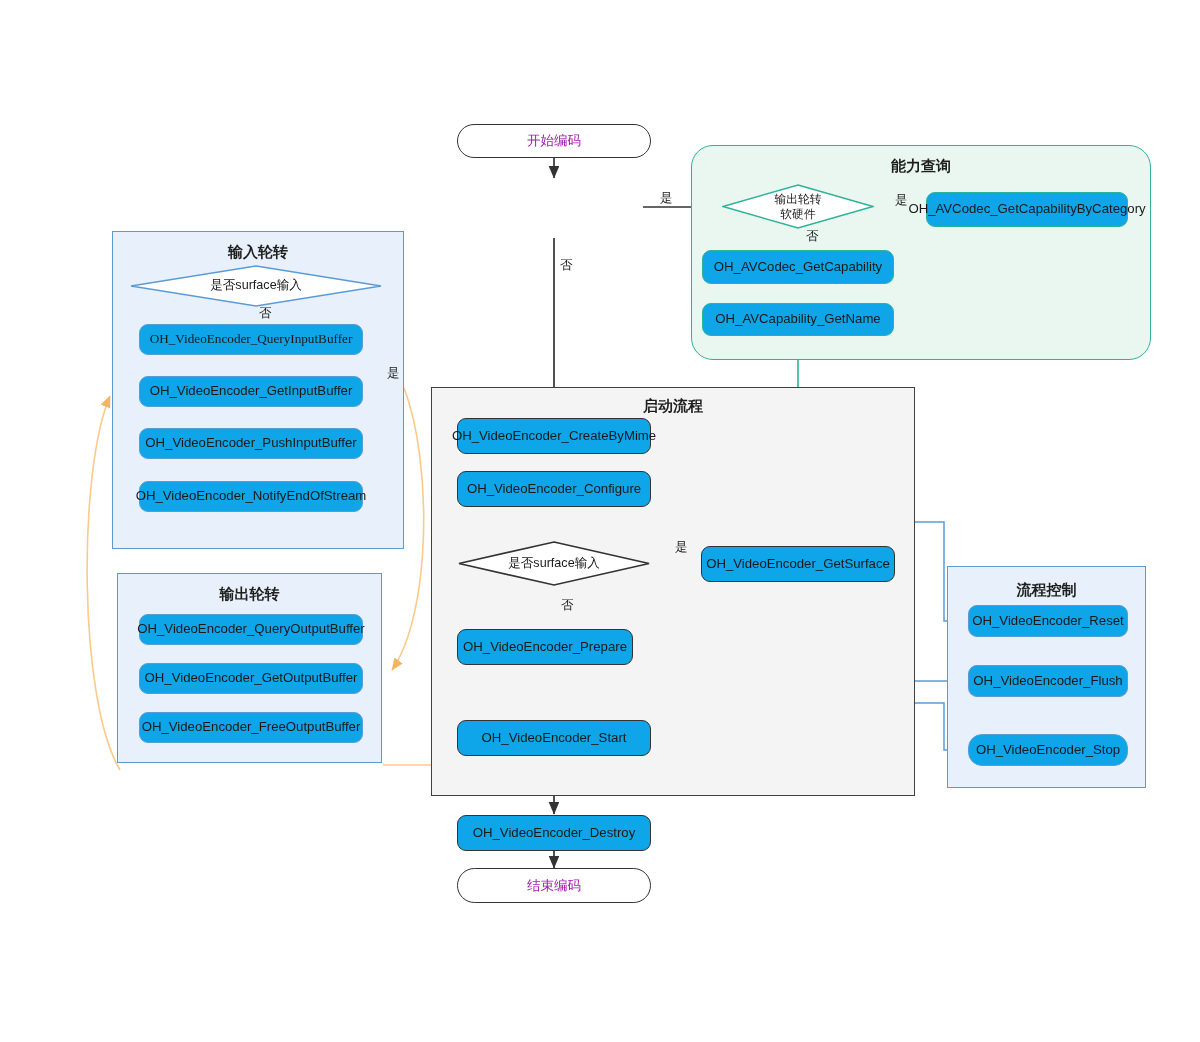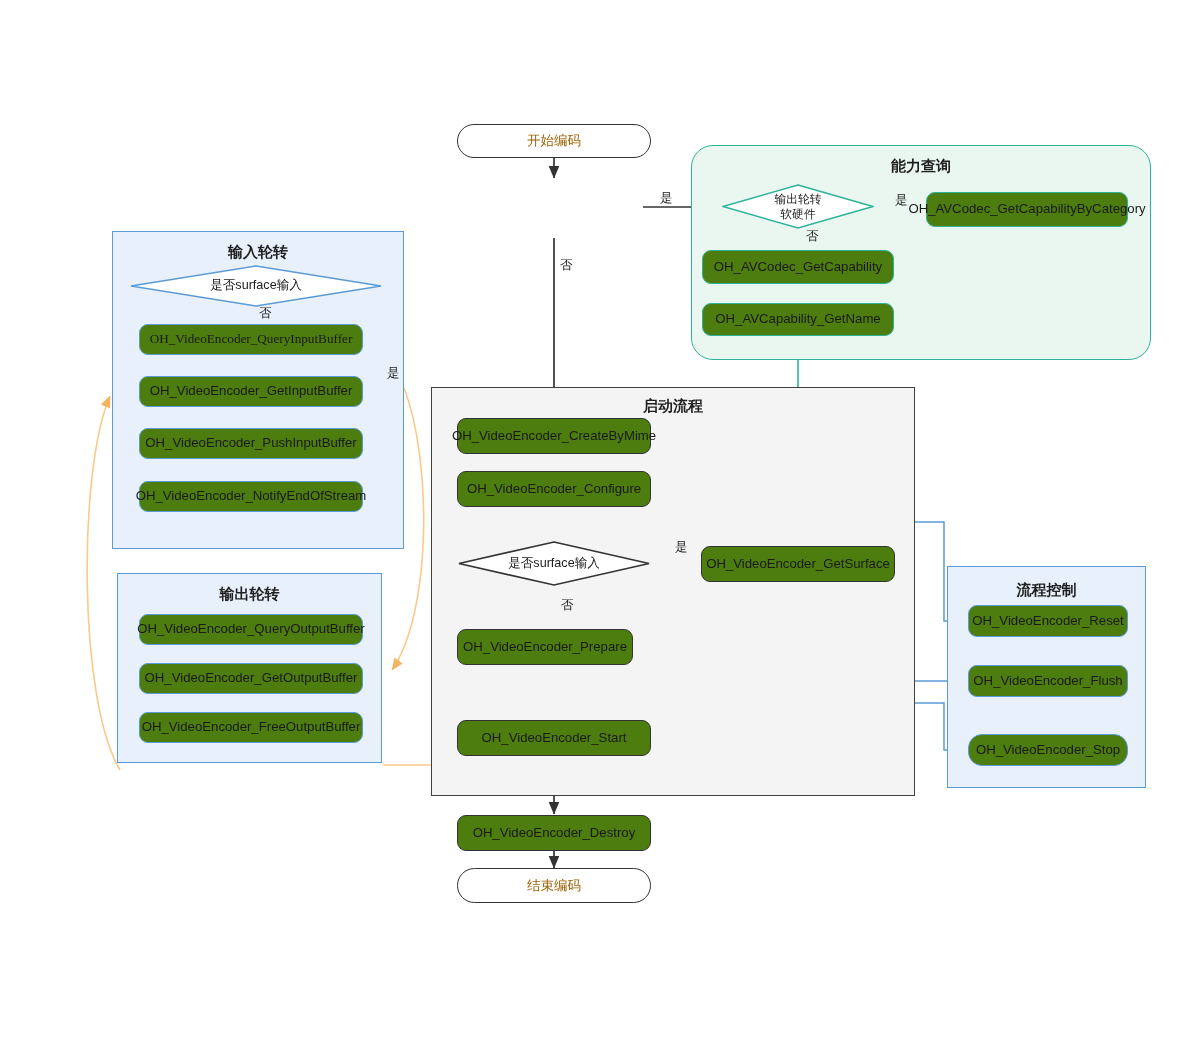--- a/index.html
+++ b/index.html
@@ -8,29 +8,29 @@
   #edges{position:absolute;left:0;top:0;width:1200px;height:1042px;pointer-events:none;}
 
   .grp{position:absolute;box-sizing:border-box;}
   .grp-title{position:absolute;width:100%;text-align:center;font-size:15px;font-weight:bold;color:#1f1f1f;}
 
   .grp-cap{border:1.6px solid #2EB398;background:#EAF7F1;border-radius:22px;margin-left:12px;}
   .grp-blue{border:1.6px solid #5B9BD5;background:#E8F1FB;}
   .grp-gray{border:1.6px solid #404040;background:#F4F4F4;}
 
   .node{position:absolute;box-sizing:border-box;display:flex;align-items:center;
-        justify-content:center;text-align:center;background:#4d7c0f;border-radius:9px;
+        justify-content:center;text-align:center;background:#0ea5e9;border-radius:9px;
         font-size:13.2px;color:#1a1a1a;line-height:1.25;padding:2px 6px;}
   .n-black{border:1.6px solid #333333;}
   .n-green{border:1.4px solid #2EB398;}
   .n-blue{border:1.4px solid #5B9BD5;}
 
   .term{position:absolute;box-sizing:border-box;display:flex;align-items:center;
         justify-content:center;background:#fff;border:1.7px solid #333;
-        border-radius:999px;font-size:13.5px;color:#a16207;}
+        border-radius:999px;font-size:13.5px;color:#a21caf;}
 
   .diamond{position:absolute;display:flex;align-items:center;justify-content:center;
            text-align:center;font-size:12.6px;color:#1a1a1a;line-height:1.25;
            pointer-events:none;}
   .diamond svg{position:absolute;left:0;top:0;}
   .diamond span{position:relative;z-index:2;}
 
   .elabel{position:absolute;font-size:12.5px;color:#1a1a1a;}
 </style>
 </head>

